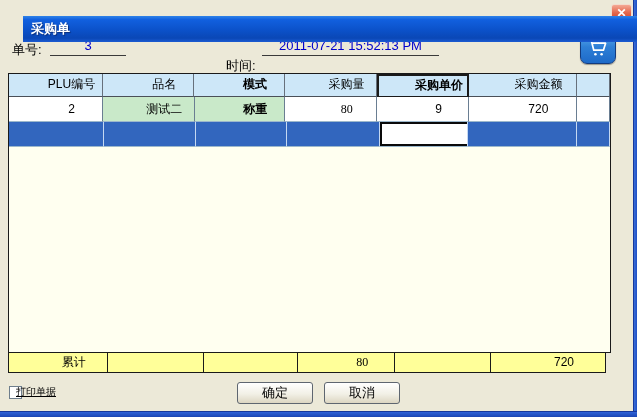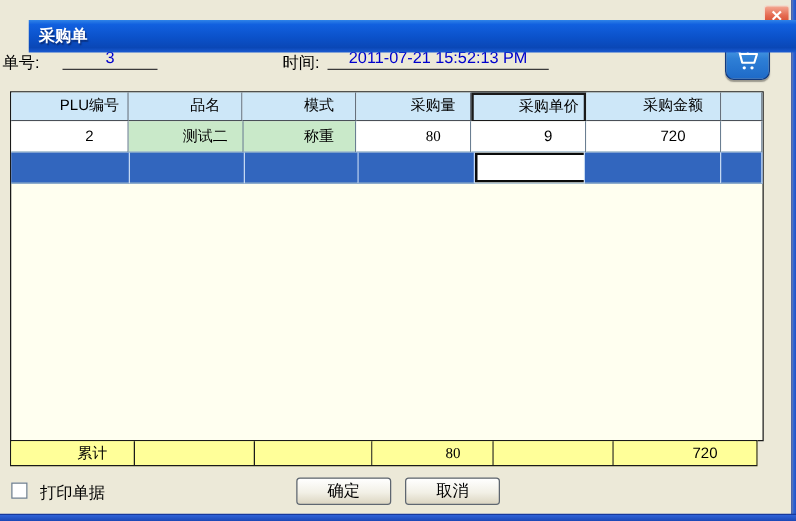--- a/index.html
+++ b/index.html
@@ -23,52 +23,52 @@
   .titlebar-text { color: #fff; font-weight: bold; font-size: 13px; text-shadow: 1px 1px 1px #0A2E7A; }
   .close-btn {
     position: absolute; top: 4px; right: 5px; width: 21px; height: 19px;
     background: linear-gradient(#F4A893, #E4684E 45%, #CC3A1C);
     border: 1px solid #F2DCCE; border-radius: 3px;
     color: #fff; font-weight: bold; font-size: 12px; line-height: 17px; text-align: center;
     cursor: pointer;
   }
   
   .form-label { position: absolute; top: 41px; font-size: 13px; }
-  #order-no-label { left: 2px; }
-  #time-label { left: 226px; }
+  #order-no-label { left: 12px; }
+  #time-label { left: 226px; margin-top: 16px; }
   .field-value {
     position: absolute; top: 38px; text-align: center; color: #0000CC; font-size: 13px;
     border-bottom: 1px solid #3A3A3A; padding-bottom: 2px;
   }
   #order-no-value { left: 50px; width: 76px; }
   #time-value { left: 262px; width: 177px; }
   .cart-btn {
     position: absolute; left: 580px; top: 30px; width: 36px; height: 34px;
     background: linear-gradient(#63B4F2, #2E7FD6 50%, #1E6AC8);
     border: 1px solid #123A7E; border-radius: 7px;
     box-shadow: inset 0 1px 0 rgba(255,255,255,.5), 0 1px 1px rgba(0,0,0,.35);
     display: flex; align-items: center; justify-content: center; cursor: pointer;
   }
   
   .grid {
     position: absolute; left: 8px; top: 73px; width: 603px; height: 280px;
     background: #FFFFF0; border: 1px solid #1A1A1A;
   }
   .grow { display: flex; }
   .cell { text-align: center; overflow: hidden; padding-left: 32px; }
-  .c0 { width: 102px; } .c1 { width: 99px; } .c2 { width: 98px; }
+  .c0 { width: 102px; } .c1 { width: 99px; } .c2 { width: 98px; font-weight: bold; }
   .c3 { width: 100px; font-family: Liberation Serif, serif; } .c4 { width: 99px; } .c5 { width: 118px; }
   .cfill { flex: 1; }
   .hdr-row { height: 23px; }
   .hdr-row .cell {
     background: #CDE7F8; line-height: 21px; font-size: 12px;
     border-right: 1px solid #66707C; border-bottom: 1px solid #4A5058;
   }
   .hdr-row .cell.active-col {
-    font-weight: normal; border: 2px solid #1A1A1A; border-bottom-width: 1px; line-height: 19px;
+    font-weight: bold; border: 2px solid #1A1A1A; border-bottom-width: 1px; line-height: 19px;
   }
   .data-row { height: 25px; }
   .data-row .cell {
     background: #fff; line-height: 24px;
     border-right: 1px solid #6A7E92; border-bottom: 1px solid #9CB8CC;
   }
   .data-row .cell.green { background: #C9E9C9; }
   .sel-row { height: 25px; }
   .sel-row .cell {
     background: #3266BE; border-right: 1px solid #C4D8F2; border-bottom: 1px solid #9CB8CC;
@@ -86,21 +86,21 @@
   }
   .totals .cell {
     background: #FFFF99; line-height: 19px; border-right: 1px solid #1A1A1A; text-align: center;
   }
   .totals .cell:last-child { border-right: none; }
   
   .checkbox {
     position: absolute; left: 9px; top: 386px; width: 13px; height: 13px;
     background: #fff; border: 1px solid #6E7E8C; cursor: pointer;
   }
-  .checkbox-label { position: absolute; left: 32px; top: 385px; font-size: 13px; }
+  .checkbox-label { position: absolute; left: 16px; top: 385px; font-size: 10px; text-decoration: underline; }
   .xp-btn {
     position: absolute; top: 382px; width: 76px; height: 22px;
     background: linear-gradient(#FFFFFF, #F2F0E6 55%, #DCD6C2);
     border: 1px solid #5E6670; border-radius: 3px;
     font-family: "Liberation Sans", sans-serif; font-size: 13px; text-align: center; line-height: 20px;
     cursor: pointer;
   }
   #ok-btn { left: 237px; }
   #cancel-btn { left: 324px; }
 </style>

